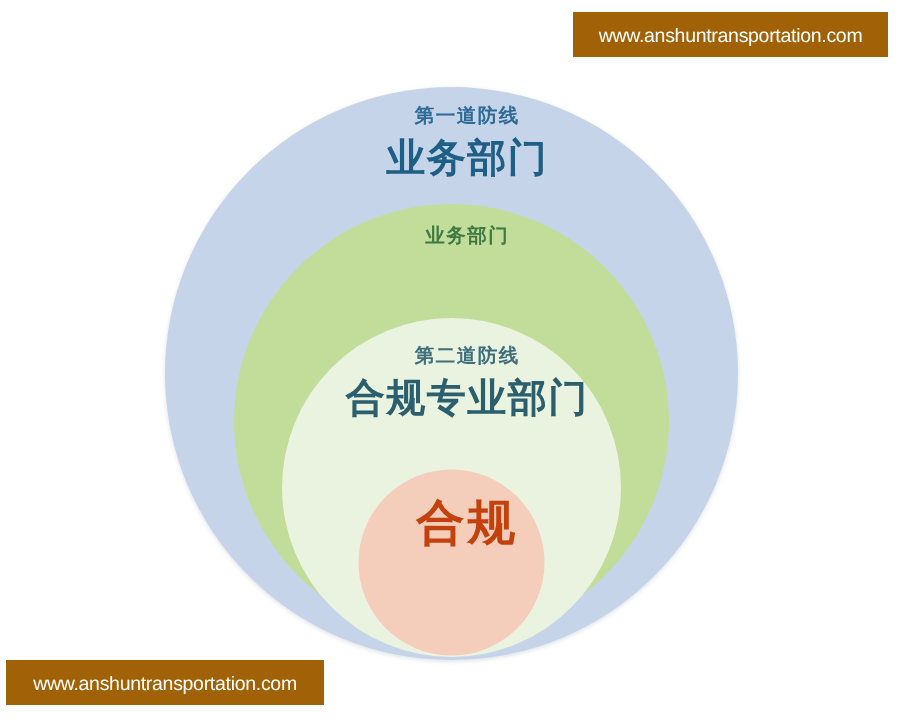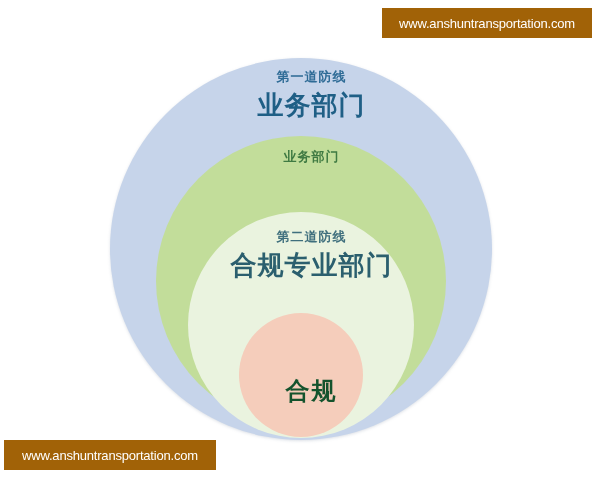--- a/index.html
+++ b/index.html
@@ -112,25 +112,24 @@
   
   #ring-core {
     left: 239px;
     top: 313px;
     width: 124px;
     height: 124px;
     background: #f5cdbb;
   }
   #label-core-line1 {
     top: 327px;
-    color: #14532d;
-    font-size: 24px;
+    color: #c2410c;
+    font-size: 32px;
     font-weight: 700;
     letter-spacing: 2px;
-    margin-top: 48px;
   }
   #label-core-line2 {
     top: 360px;
     color: #1f4f6b;
     font-size: 24px;
     font-weight: 700;
     letter-spacing: 1px;
   }
 </style>
 </head>

